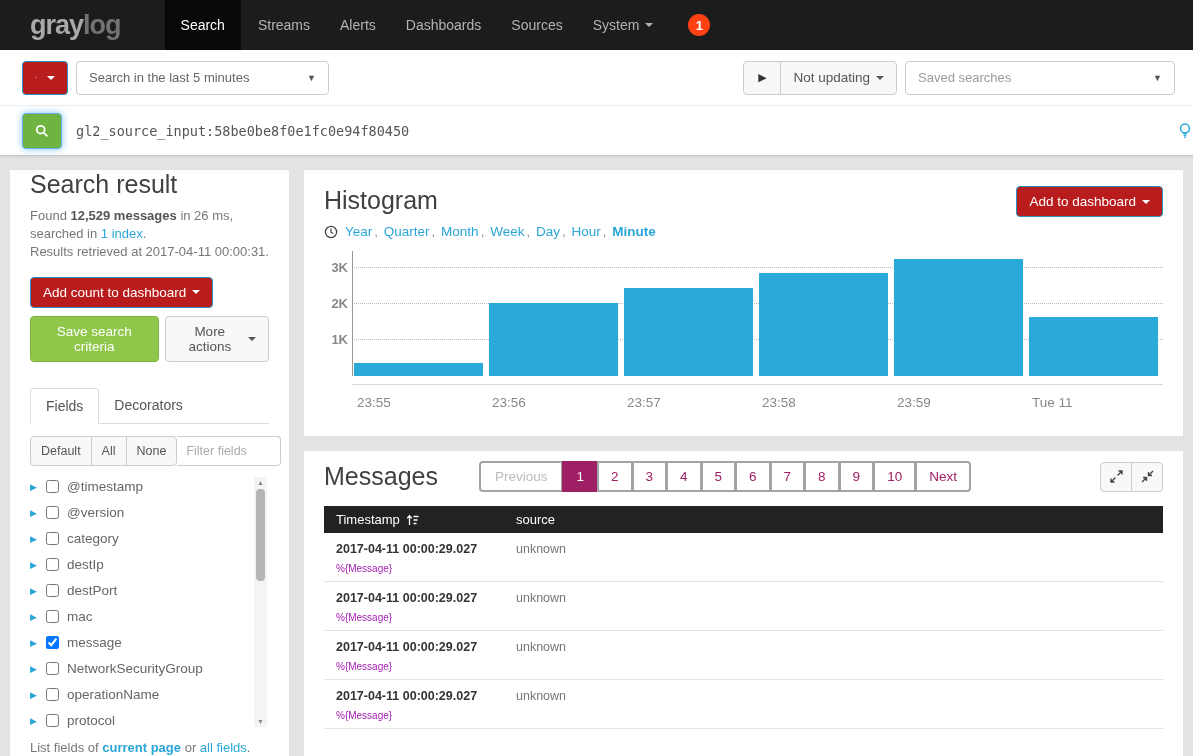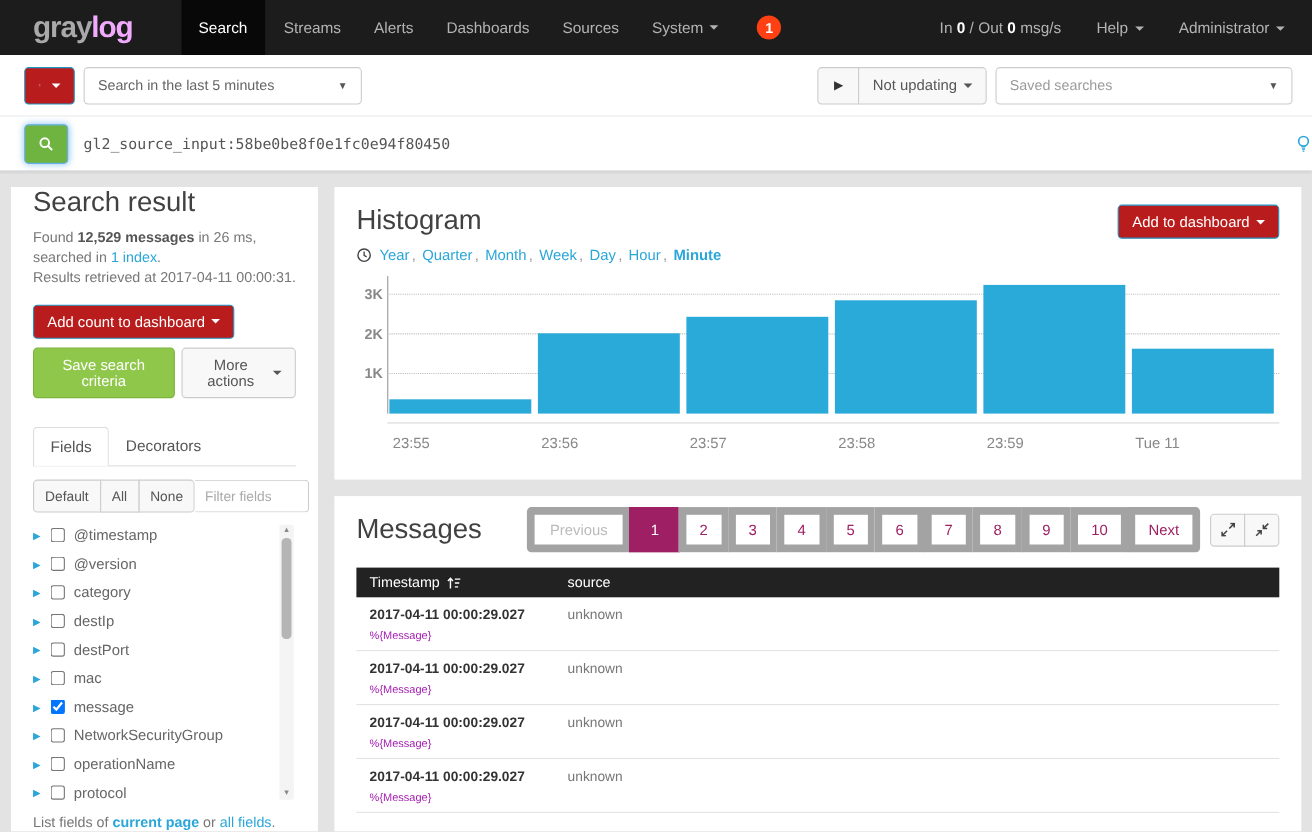--- a/index.html
+++ b/index.html
@@ -11,21 +11,21 @@
   }
   .caret { display:inline-block; width:0; height:0; border-left:4px solid transparent;
     border-right:4px solid transparent; border-top:4px solid currentColor; vertical-align:middle; margin-left:6px; }
 
   
   .navbar { position:absolute; top:0; left:0; width:1193px; height:50px; background:#1c1c1c;
     display:flex; align-items:stretch; }
   .logo { font-size:27px; font-weight:bold; letter-spacing:-1px; align-self:center;
     margin:0 42px 0 30px; }
   .logo .lg-gray { color:#a9a9a9; }
-  .logo .lg-log { color:#f0abfc; }
+  .logo .lg-log { color:#737373; }
   .nav-item { color:#b3b3b3; font-size:14px; display:flex; align-items:center; padding:0 13px;
     margin:0 2px; cursor:pointer; }
   .nav-item.active { background:#080808; color:#fff; padding:0 16px; }
   .nav-badge { width:22px; height:22px; border-radius:50%; background:#ff4013; color:#fff;
     font-size:13px; font-weight:bold; display:flex; align-items:center; justify-content:center;
     align-self:center; margin-left:20px; cursor:pointer; }
   .nav-right { margin-left:auto; display:flex; align-items:center; gap:32px; padding-right:25px;
     color:#b3b3b3; font-size:14px; }
   .nav-right b { color:#fff; }
   .nav-link { cursor:pointer; }
@@ -103,21 +103,21 @@
   .plot { position:absolute; left:28px; top:8px; width:811px; height:125px; border-left:1px solid #999; }
   .gridline { position:absolute; left:1px; right:0; border-top:1px dotted #bcbcbc; }
   .bar { position:absolute; bottom:0; width:129px; background:#29aad9; cursor:pointer; }
   .ytick { position:absolute; left:0; width:24px; text-align:right; font-size:13px; color:#888;font-weight:bold; }
   .xaxis-line { position:absolute; left:28px; width:811px; top:141px; border-top:1px solid #d7d7d7; }
   .xtick { position:absolute; top:152px; font-size:13.5px; color:#888; }
 
   
   .msg-header { display:flex; align-items:center; }
   .pagination { display:flex; margin-left:42px; list-style:none; }
-  .page-item { border:7px solid #a3a3a3; background:#fff; color:#9e1f63; font-size:13.5px;
+  .page-item { border:2px solid #a3a3a3; background:#fff; color:#9e1f63; font-size:13.5px;
     padding:6px 12px; margin-left:-1px; cursor:pointer; min-width:32px; text-align:center; }
   .page-item:first-child { border-radius:4px 0 0 4px; color:#bbb; cursor:default; padding:6px 14px; }
   .page-item:last-child { border-radius:0 4px 4px 0; }
   .page-item.active { background:#9e1f63; border-color:#9e1f63; color:#fff; }
   .msg-tools { margin-left:auto; display:flex; }
   .tool-btn { width:32px; height:30px; padding:0; }
   .tool-btn:first-child { border-radius:4px 0 0 4px; }
   .tool-btn:last-child { border-radius:0 4px 4px 0; margin-left:-1px; }
   .msg-table-head { margin-top:14px; background:#222; color:#fff; display:flex;
     padding:6px 12px; font-size:13px; align-items:center; }
@@ -135,31 +135,20 @@
   <div class="logo"><span class="lg-gray">gray</span><span class="lg-log">log</span></div>
   <div style="display:flex;align-items:stretch;">
       <div class="nav-item active">Search</div>
       <div class="nav-item">Streams</div>
       <div class="nav-item">Alerts</div>
       <div class="nav-item">Dashboards</div>
       <div class="nav-item">Sources</div>
       <div class="nav-item">System<span class="caret"></span></div>
     </div>
   <div class="nav-badge">1</div>
-  <div class="nav-right">
-    <span>
-      <span>In</span>
-      <b>0</b>
-      <span>/ Out</span>
-      <b>0</b>
-      <span>msg/s</span>
-    </span>
-    <span class="nav-link"><span>Help</span><span class="caret"></span></span>
-    <span class="nav-link"><span>Administrator</span><span class="caret"></span></span>
-  </div>
 </div>
 
 <div class="search-section">
   <div class="sr-row1">
     <button class="btn btn-info btn-clock">
       <svg width="15" height="15" viewBox="0 0 15 15">
           <circle cx="7.5" cy="7.5" r="6" fill="none" stroke="#fff" stroke-width="1.6"></circle>
           <path d="M7.5 4v3.8l2.6 1.5" fill="none" stroke="#fff" stroke-width="1.4"></path>
         </svg>
       <span class="caret"></span>

